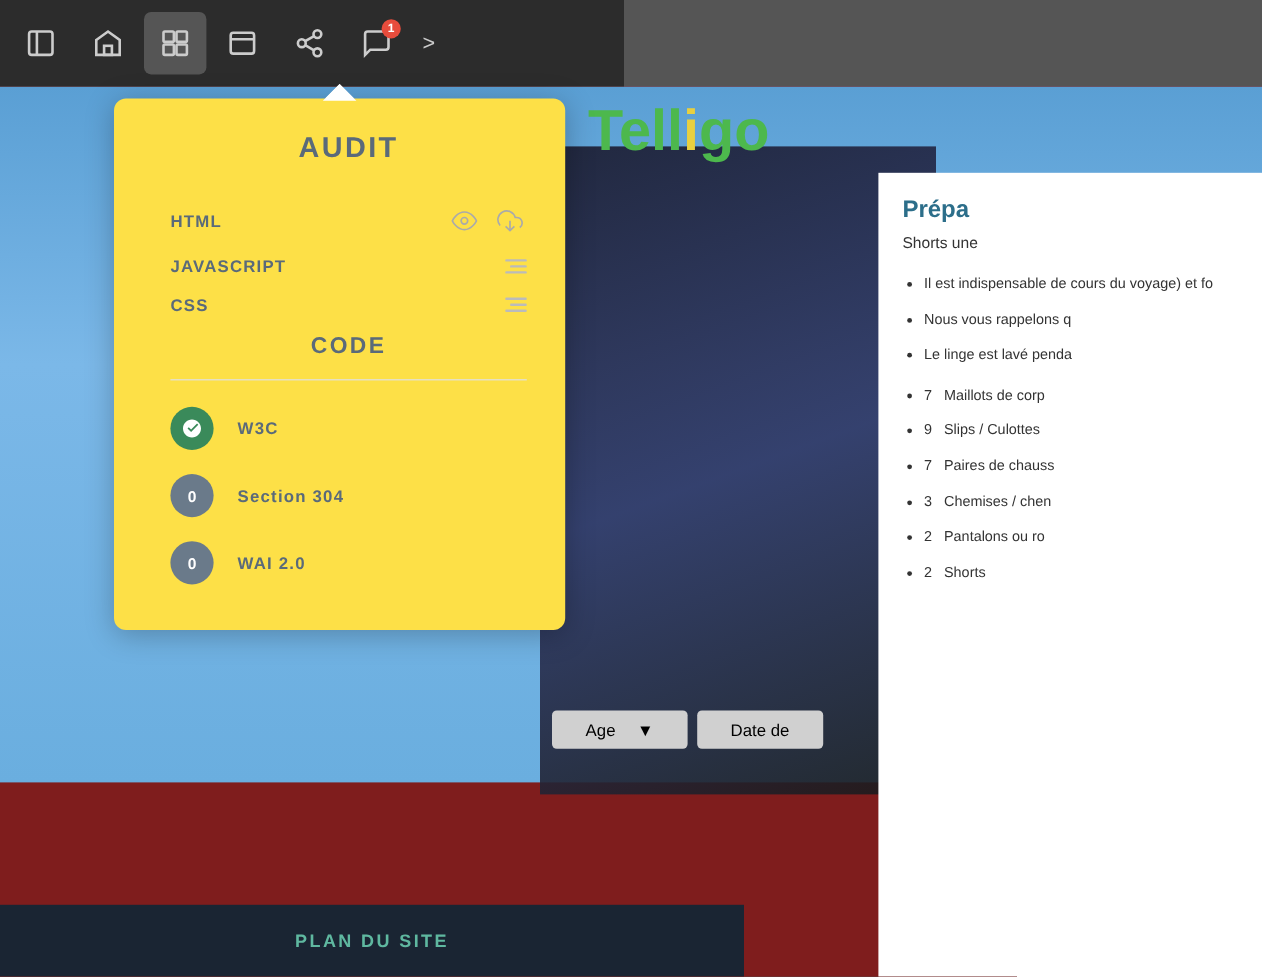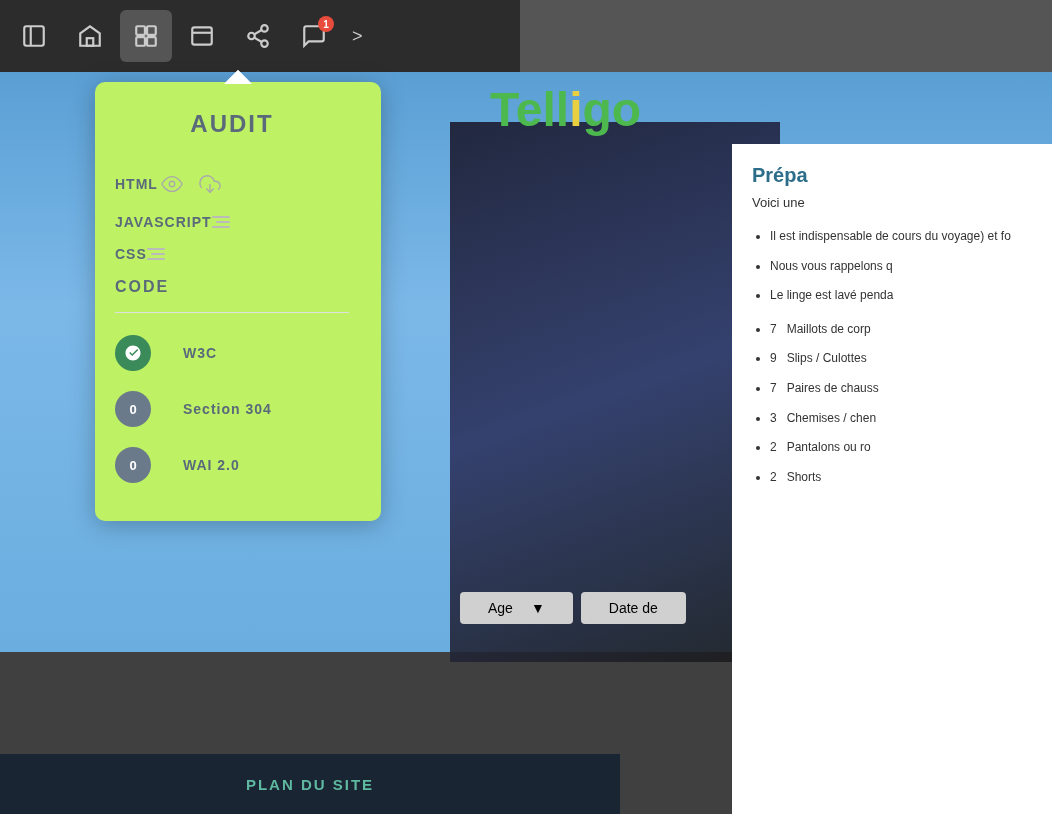--- a/index.html
+++ b/index.html
@@ -65,21 +65,21 @@
       cursor: pointer;
     }
 
     
     .website-preview {
       position: absolute;
       top: 72px;
       left: 0;
       right: 0;
       bottom: 0;
-      background: #404040;
+      background: #7f1d1d;
       overflow: hidden;
     }
 
     
     .website-bg {
       position: absolute;
       top: 0; left: 0; right: 0;
       height: 580px;
       background: linear-gradient(180deg, #5a9fd4 0%, #7bb8e8 40%, #6aaedf 100%);
     }
@@ -169,26 +169,26 @@
       font-size: 15px;
       font-weight: bold;
       letter-spacing: 2px;
     }
 
     
     .audit-panel {
       position: absolute;
       top: 82px;
       left: 95px;
-      width: 286px;
-      background: #bef264;
+      width: 376px;
+      background: #fde047;
       border-radius: 10px;
       box-shadow: 0 4px 24px rgba(0,0,0,0.25);
       z-index: 20;
-      padding: 28px 32px 28px 20px;
+      padding: 28px 32px 28px 47px;
     }
     .audit-panel::before {
       content: '';
       position: absolute;
       top: -12px;
       left: 50%;
       transform: translateX(-50%);
       width: 24px;
       height: 12px;
       background: white;
@@ -198,38 +198,39 @@
     .audit-title {
       text-align: center;
       font-size: 24px;
       font-weight: bold;
       color: #5a6a7a;
       letter-spacing: 2px;
       margin-bottom: 24px;
     }
 
     .audit-section-title {
-      font-size: 16px;
+      text-align: center;
+      font-size: 19px;
       font-weight: bold;
       color: #5a6a7a;
       letter-spacing: 2px;
       margin-top: 8px;
       margin-bottom: 16px;
     }
 
     .audit-divider {
       border: none;
       border-top: 1px solid #e0e0e0;
       margin: 12px 0;
     }
 
     .audit-row {
       display: flex;
       align-items: center;
-      justify-content: flex-start;
+      justify-content: space-between;
       padding: 8px 0;
     }
 
     .audit-row-label {
       font-size: 14px;
       color: #5a6a7a;
       font-weight: 600;
       letter-spacing: 1px;
     }
 
@@ -261,21 +262,21 @@
       border-radius: 1px;
     }
     .audit-lines-icon span:nth-child(1) { width: 18px; }
     .audit-lines-icon span:nth-child(2) { width: 14px; }
     .audit-lines-icon span:nth-child(3) { width: 18px; }
 
     
     .code-item {
       display: flex;
       align-items: center;
-      gap: 32px;
+      gap: 20px;
       padding: 10px 0;
     }
 
     .code-badge {
       width: 36px;
       height: 36px;
       border-radius: 50%;
       display: flex;
       align-items: center;
       justify-content: center;
@@ -361,21 +362,21 @@
   <div class="website-bg"></div>
 
   <div class="telligo-logo" style="position:absolute;top:10px;left:490px;z-index:5;font-size:48px;font-family:'Arial Black',sans-serif;">
     <span style="color:#4db84d;">Tell</span><span style="color:#e8d040;">i</span><span style="color:#4db84d;">go</span>
   </div>
 
   <div style="position:absolute;top:50px;left:450px;width:330px;height:540px;background:linear-gradient(160deg,#1a1a2e,#2d3461,#1a1a1a);opacity:0.9;z-index:3;"></div>
 
   <div class="right-panel">
     <h2>Prépa</h2>
-    <p class="subtitle">Voici une</p>
+    <p class="subtitle">Shorts une</p>
     <ul>
       <li>
         <span>Il est indispensable de</span>
         <span>cours du voyage) et fo</span>
       </li>
       <li>Nous vous rappelons q</li>
       <li>Le linge est lavé penda</li>
     </ul>
     <ul style="margin-top:12px;">
       <li>7 &nbsp; Maillots de corp</li>

